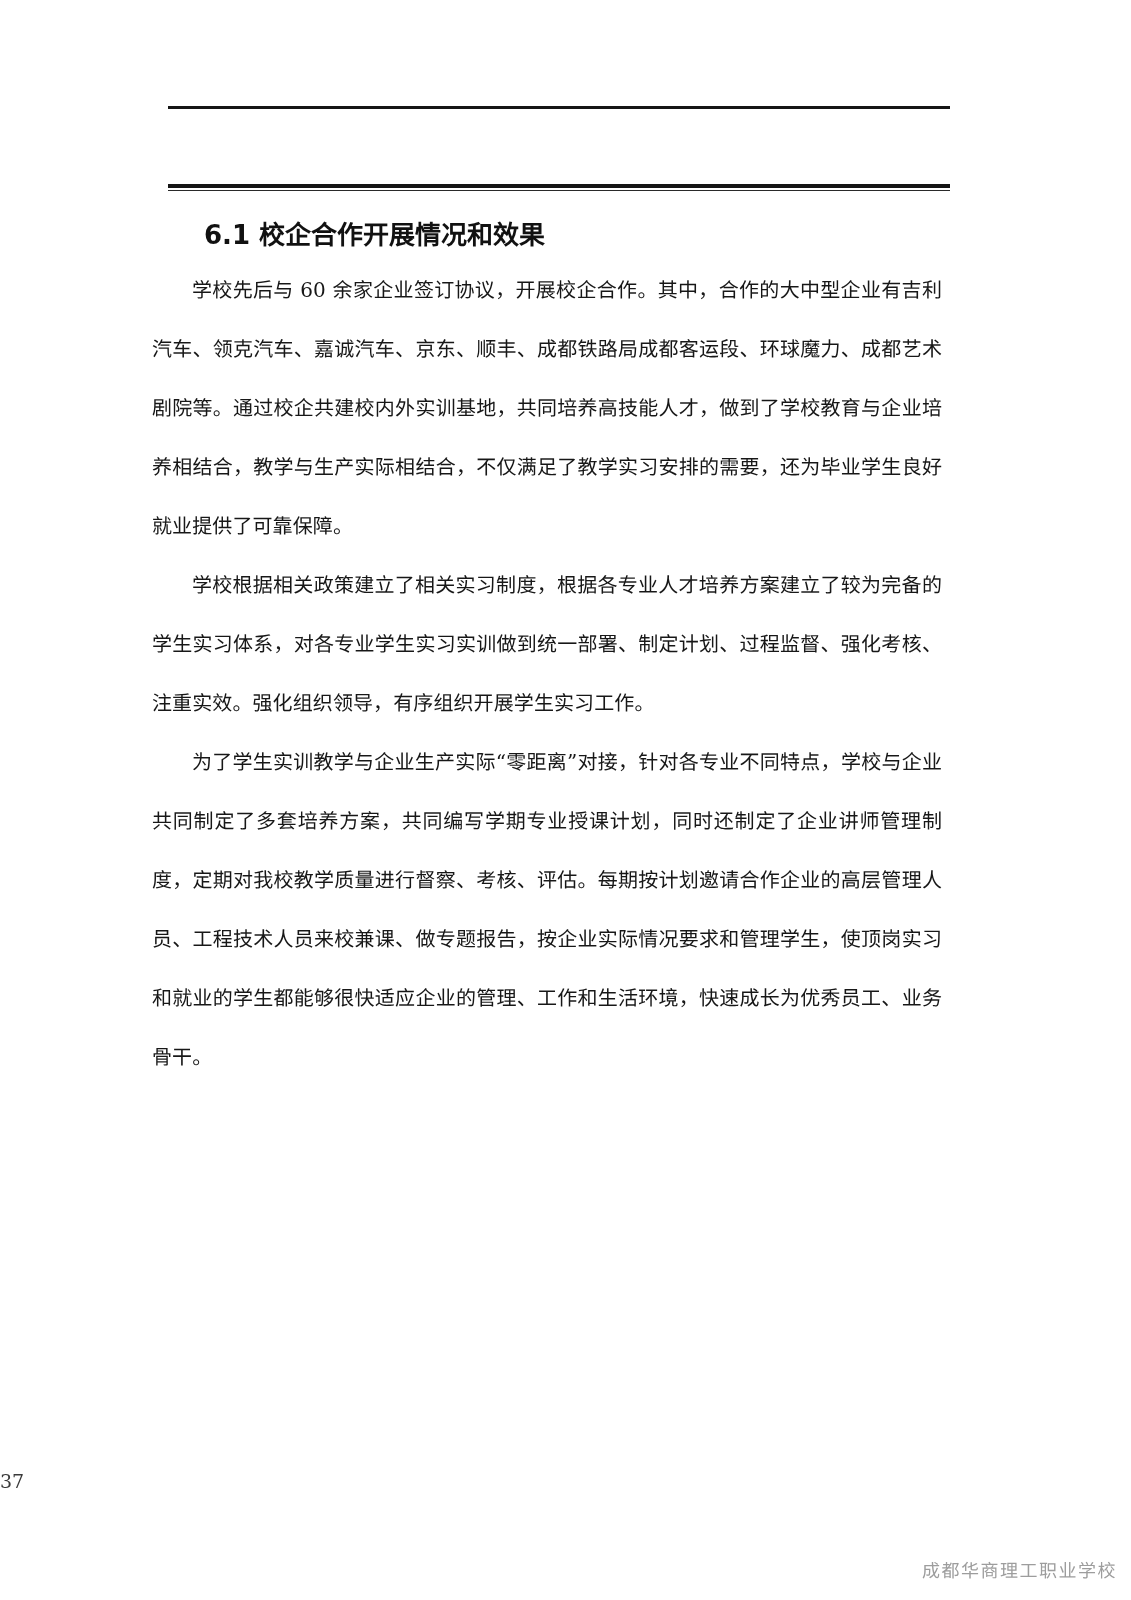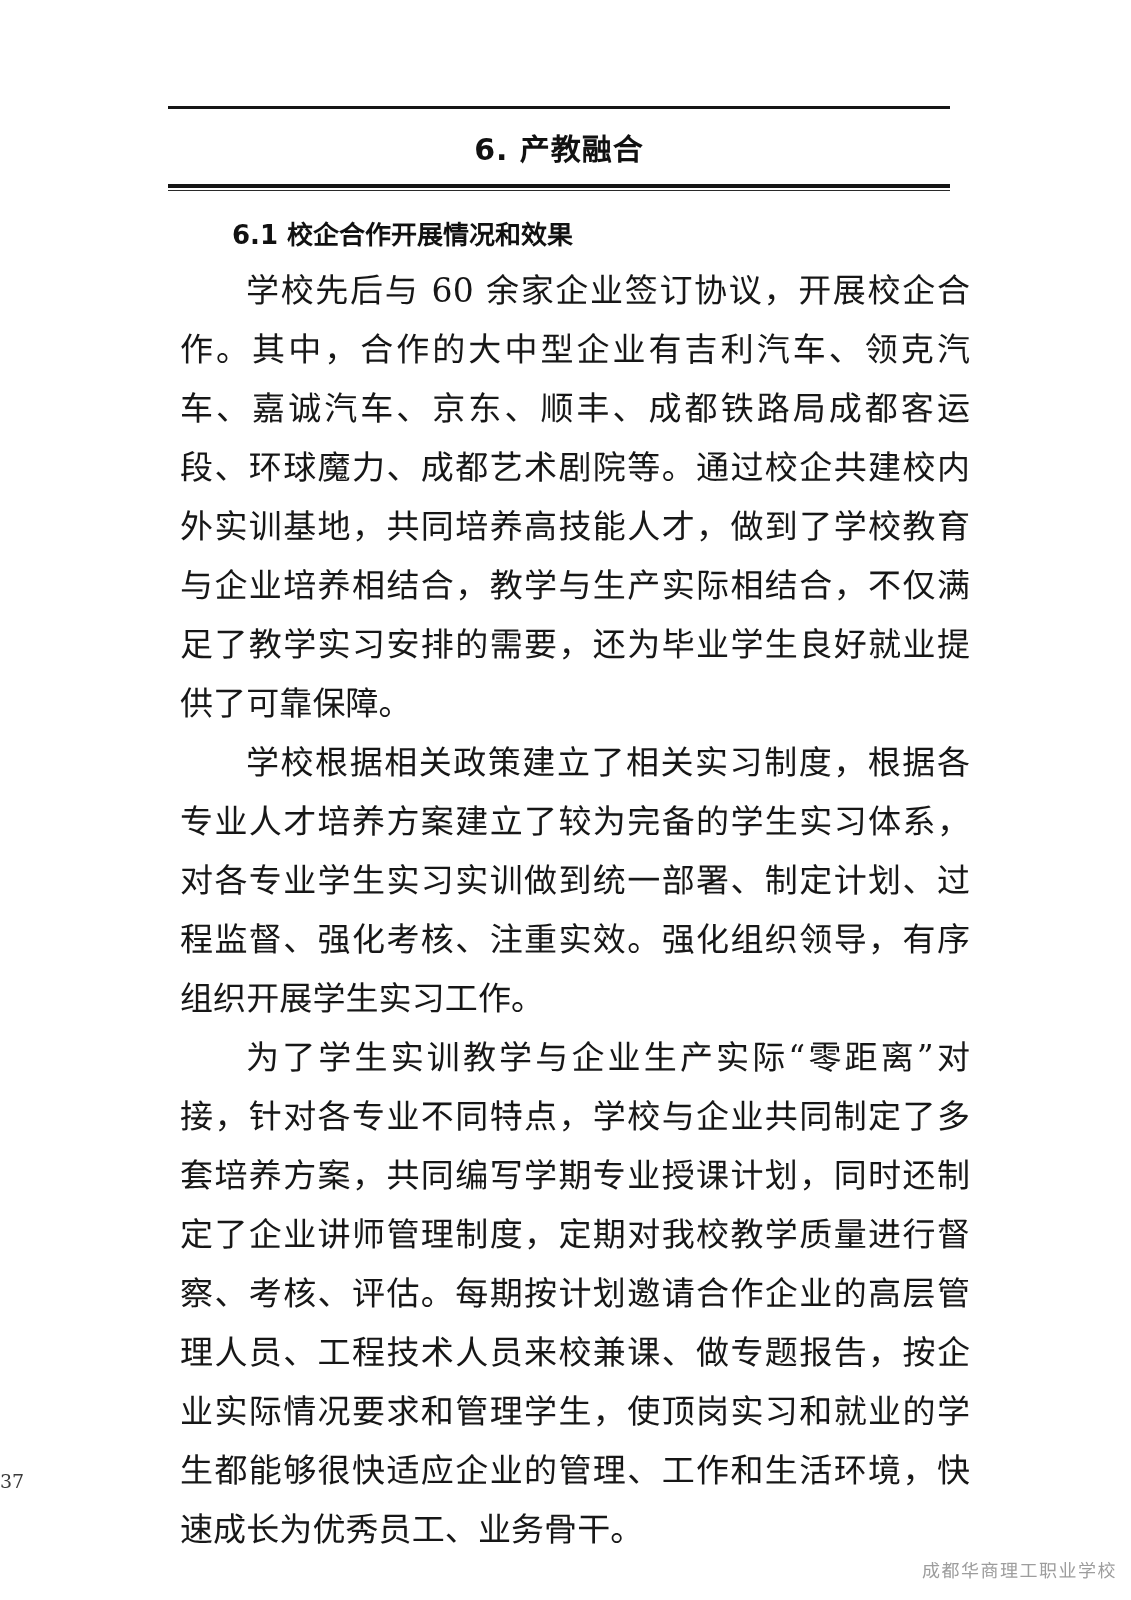--- a/index.html
+++ b/index.html
@@ -63,21 +63,21 @@
   }
   .rule-double .thin {
     margin-top: 2px;
     height: 0;
     border-top: 1px solid #2a2a2a;
   }
 
   
   .content {
     position: absolute;
-    left: 180px;
+    left: 152px;
     top: 208px;
     width: 790px;
   }
 
   h2.section-heading {
     font-family: "DejaVu Sans", "Liberation Sans", sans-serif;
     font-size: 26px;
     font-weight: 700;
     color: #111111;
     margin: 0;
@@ -85,21 +85,21 @@
     line-height: 1.5;
     letter-spacing: 0px;
   }
 
   h2.section-heading.second {
     padding-top: 18px;
   }
 
   p.body-par {
     font-family: "DejaVu Serif", "Liberation Serif", serif;
-    font-size: 33px;
+    font-size: 20px;
     color: #171717;
     margin: 0;
     padding: 0;
     text-indent: 2em;
     line-height: 59px;
     text-align: justify;
     text-justify: inter-character;
     letter-spacing: 0.1px;
     word-break: break-all;
   }
@@ -137,23 +137,20 @@
     margin-top: 48px;
   }
 </style>
 </head>
 <body>
 
 <div class="page">
 
   <div class="rule-top"></div>
 
-  <div class="title-block">
-    <h1 class="doc-title">6. 产教融合</h1>
-  </div>
 
   <div class="rule-double">
     <div class="thick"></div>
     <div class="thin"></div>
   </div>
 
   <div class="content">
 
     <h2 class="section-heading">6.1 校企合作开展情况和效果</h2>
     <div class="gap-after-heading"></div>

